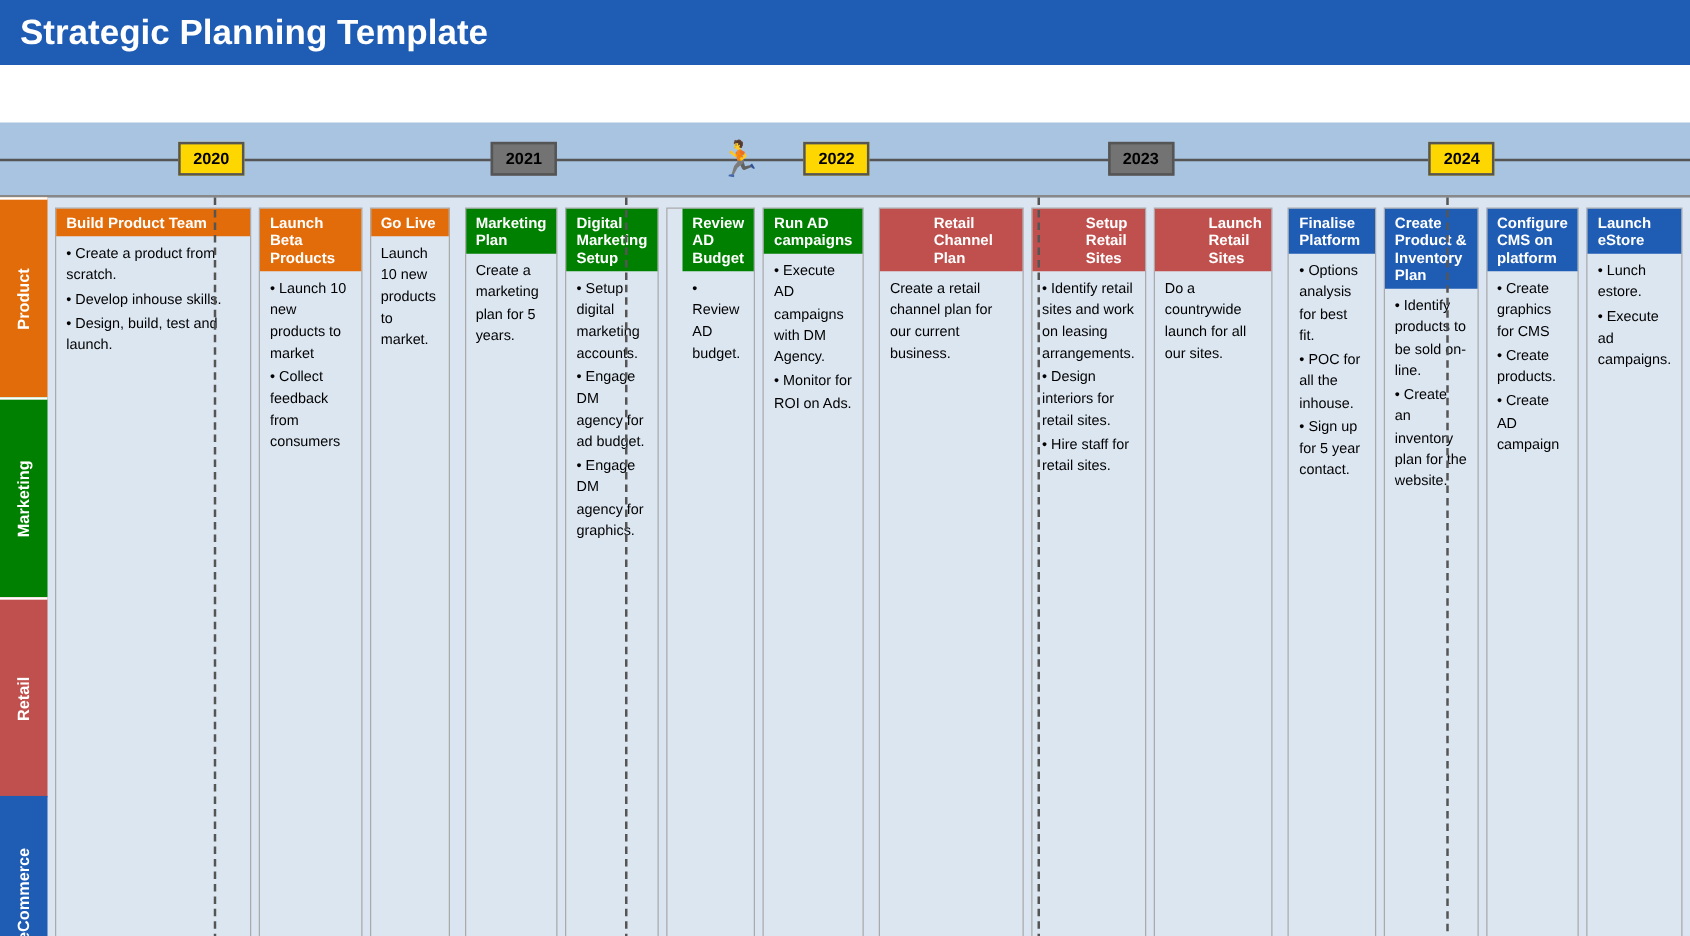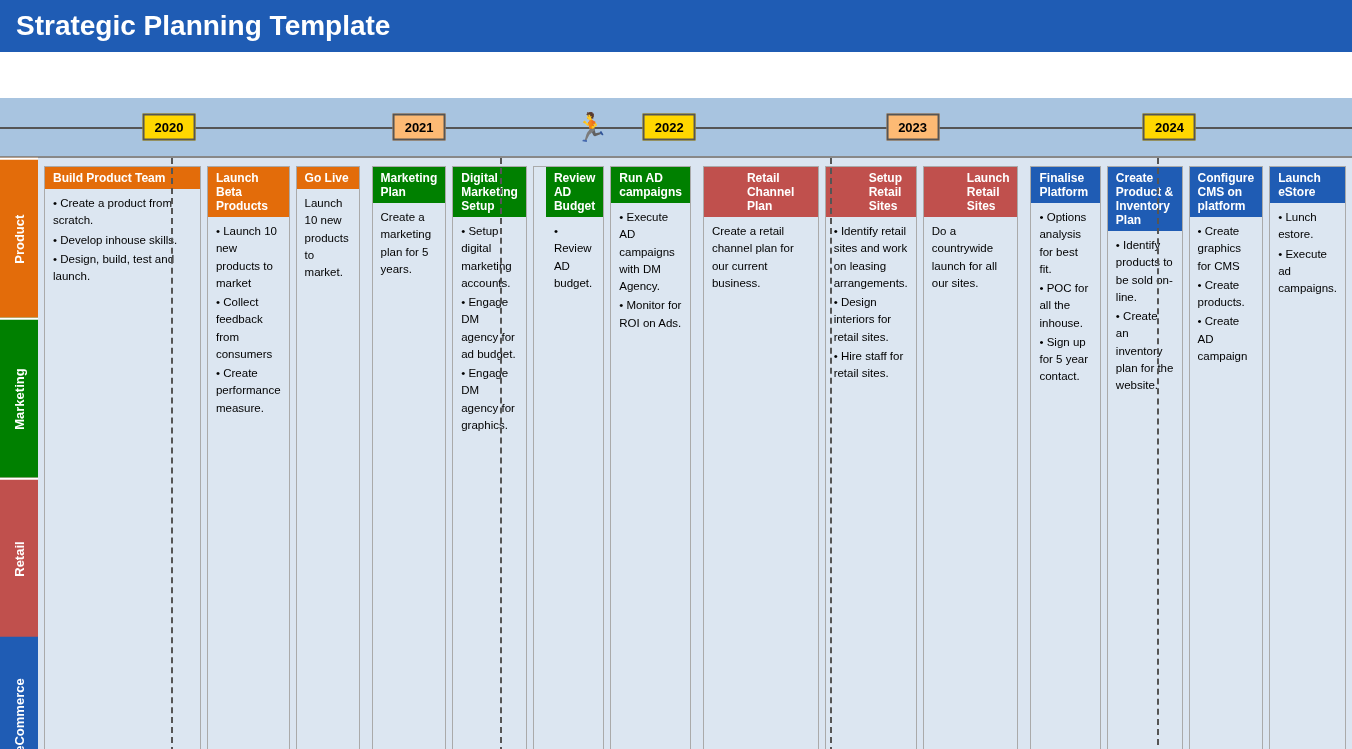--- a/index.html
+++ b/index.html
@@ -46,21 +46,21 @@
       font-size: 13px;
       border: 2px solid #555;
     }
 
     .year-badge.yellow {
       background: #ffd700;
       color: #000;
     }
 
     .year-badge.blue-light {
-      background: #fdba74;
+      background: #737373;
       color: #000;
     }
 
     .runner-icon {
       position: absolute;
       top: 50%;
       transform: translateY(-50%);
       font-size: 28px;
       z-index: 3;
     }
@@ -231,21 +231,20 @@
           </ul>
         </div>
       </div>
 
       <div class="card">
         <div class="card-header orange">Launch Beta Products</div>
         <div class="card-body">
           <ul>
             <li>Launch 10 new products to market</li>
             <li>Collect feedback from consumers</li>
-            <li>Create performance measure.</li>
           </ul>
         </div>
       </div>
 
       <div class="card">
         <div class="card-header orange">Go Live</div>
         <div class="card-body">
           Launch 10 new products to market.
         </div>
       </div>

